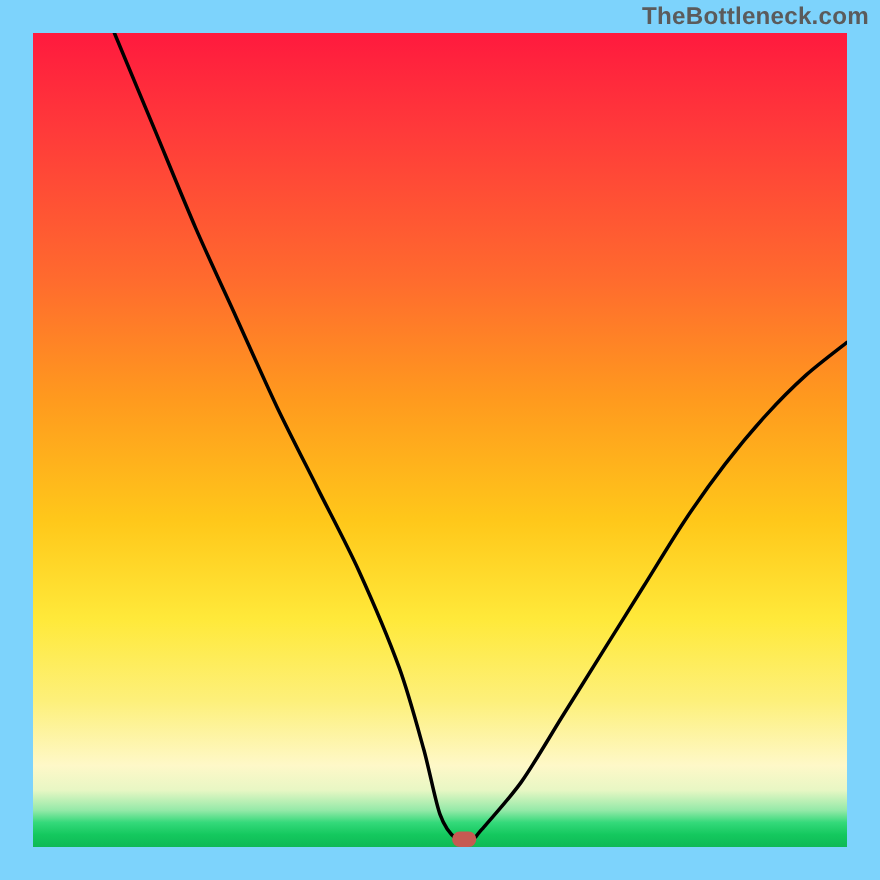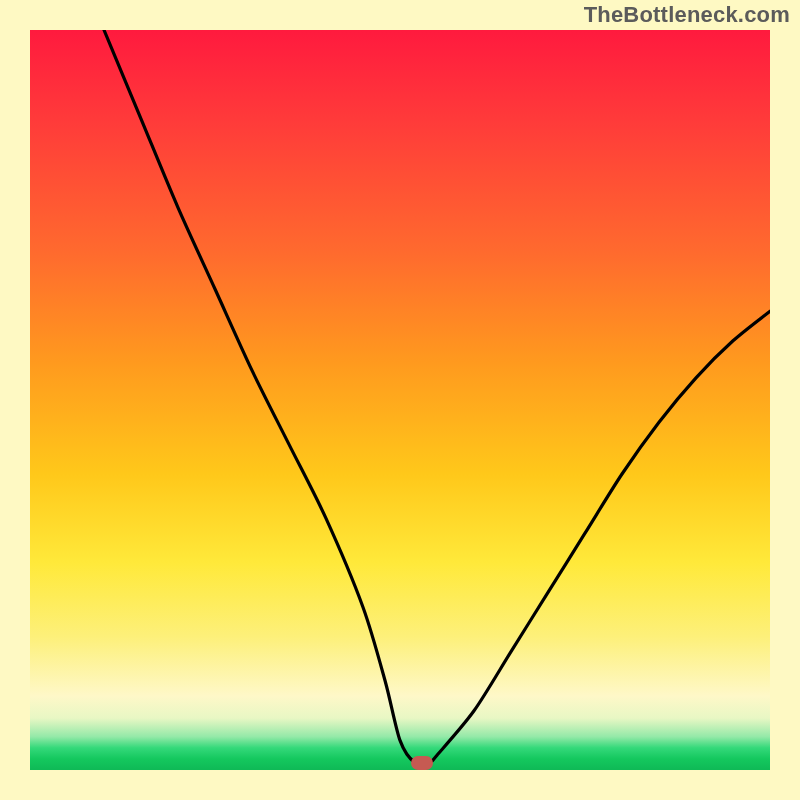--- a/index.html
+++ b/index.html
@@ -10,21 +10,21 @@
     background: #000;
     overflow: hidden;
     font-family: Arial, Helvetica, sans-serif;
   }
   .frame {
     position: absolute;
     left: 0;
     top: 0;
     width: 800px;
     height: 800px;
-    background: #fef9c3;
+    background: #7dd3fc;
   }
   .watermark {
     position: absolute;
     top: 2px;
     right: 10px;
     color: #5b5b5b;
     font-size: 22px;
     font-weight: 600;
     letter-spacing: 0.2px;
     user-select: none;

